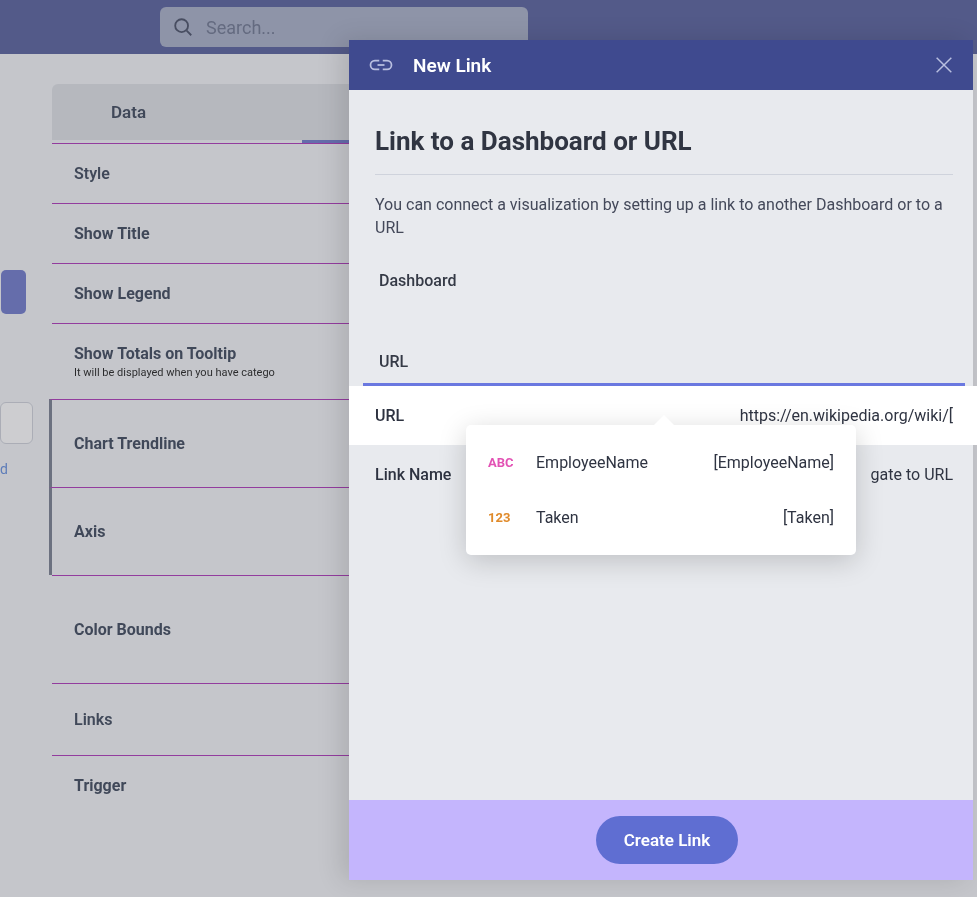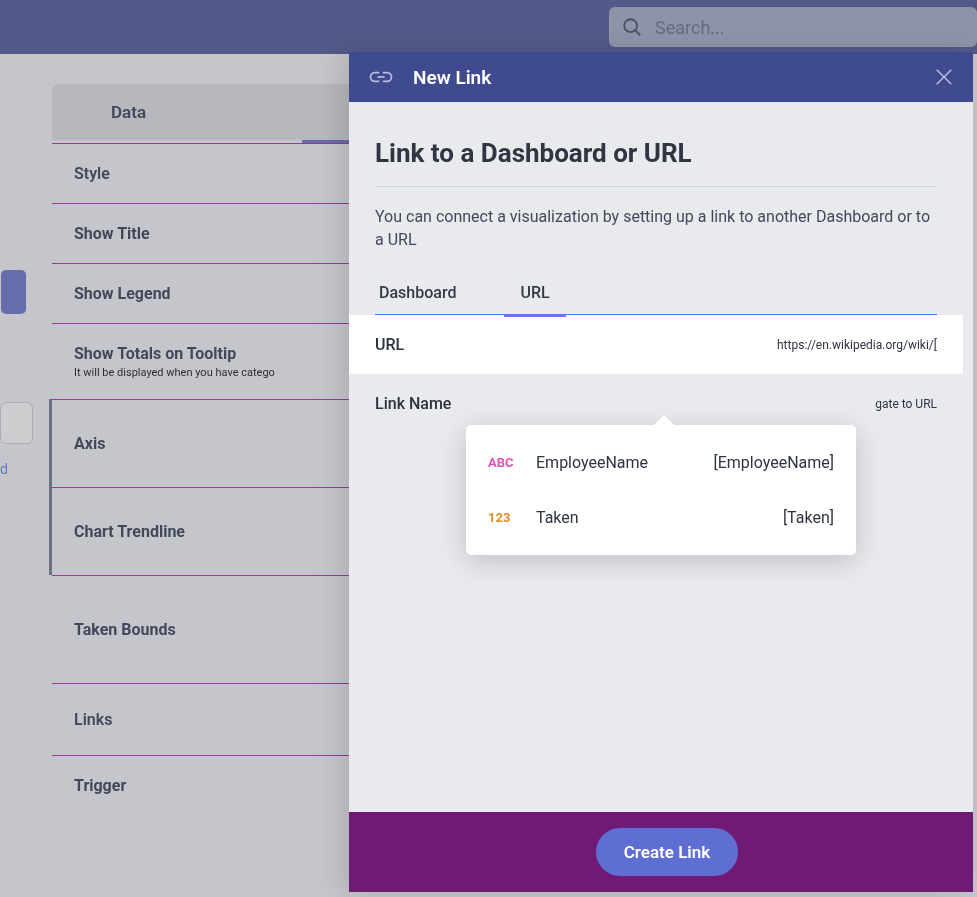--- a/index.html
+++ b/index.html
@@ -2,21 +2,21 @@
 <html><head>
 <meta charset="utf-8">
 <style>
   * { box-sizing: border-box; margin: 0; padding: 0; font-family: -apple-system, BlinkMacSystemFont, "Segoe UI", Roboto, sans-serif; }
   html, body { width: 977px; height: 897px; overflow: hidden; background: #fff; }
 
   
   .topbar {
     position: absolute; top: 0; left: 0; right: 0; height: 54px;
     background: #3f4a8f;
-    display: flex; align-items: center; justify-content: flex-end;
+    display: flex; align-items: center; justify-content: flex-start;
   }
   .search-wrap {
     width: 368px; height: 40px; background: #9aa3bf; border-radius: 6px;
     display: flex; align-items: center; padding: 0 12px;
     margin-left: 160px;
   }
   .search-icon { width: 22px; height: 22px; margin-right: 12px; }
   .search-input {
     flex: 1; background: transparent; border: none; outline: none;
     font-size: 18px; color: #1e2a4a;
@@ -65,58 +65,58 @@
     border: 1px solid #c6cad5; border-radius: 6px; background: #fafbfc;
   }
 
   
   .overlay {
     position: absolute; inset: 0; background: rgba(120,120,125,0.35);
   }
 
   
   .modal {
-    position: absolute; left: 349px; top: 52px; width: 624px; height: 840px;
+    position: absolute; left: 349px; top: 40px; width: 624px; height: 840px;
     background: #e8eaee; display: flex; flex-direction: column;
     box-shadow: -8px 0 24px rgba(0,0,0,0.12);
   }
   .modal-header {
     height: 50px; background: #3f4a8f; display: flex; align-items: center;
     padding: 0 18px; gap: 18px;
   }
   .modal-header .link-ic { width: 28px; height: 16px; }
   .modal-header .title {
     color: #fff; font-size: 19px; font-weight: 600;
   }
   .modal-header .close {
     margin-left: auto; width: 22px; height: 22px; cursor: pointer;
   }
-  .modal-body { flex: 1; padding: 24px 36px 0 26px; display: flex; flex-direction: column; }
+  .modal-body { flex: 1; padding: 24px 20px 0 26px; display: flex; flex-direction: column; }
   .h1 { font-size: 26px; font-weight: 700; color: #303542; margin: 12px 0 18px; }
   .rule { height: 1px; background: #cfd3dc; margin-bottom: 18px; }
   .desc { font-size: 16px; color: #44495a; line-height: 1.45; margin-bottom: 22px; }
-  .tabs { display: flex; gap: 56px; border-bottom: 1px solid #3b82f6; }
+  .tabs { display: flex; gap: 40px; border-bottom: 3px solid #3b82f6; flex-direction: column; }
   .tab {
     font-size: 16px; font-weight: 500; color: #353a46; padding: 10px 4px 12px;
     cursor: pointer; position: relative;
   }
   .tab.active::after {
     content: ""; position: absolute; left: -12px; right: -12px; bottom: -3px;
     height: 3px; background: #6a78e0;
   }
 
   .form-rows { margin: 0 -26px; }
   .form-row {
     display: flex; align-items: center; justify-content: space-between;
     padding: 20px 26px; font-size: 16px; color: #2d3240;
   }
   .form-row.white { background: #ffffff; }
   .form-row .label { font-weight: 500; }
   .form-row .value-input {
-    border: none; background: transparent; font-size: 12px; text-align: right;
+    border: none; background: transparent; font-size: 16px; text-align: right;
     color: #2f3442; outline: none; width: 290px;
   }
 
   
   .dd {
     position: absolute; left: 466px; top: 425px; width: 390px;
     background: #fff; border-radius: 5px;
     box-shadow: 0 6px 28px rgba(0,0,0,0.18);
     padding: 10px 4px;
   }
@@ -129,21 +129,21 @@
     cursor: pointer;
   }
   .dd-type { font-size: 13px; font-weight: 700; width: 32px; }
   .dd-type.abc { color: #e252b4; }
   .dd-type.num { color: #e08a2a; }
   .dd-name { font-size: 16px; color: #2f3442; }
   .dd-token { margin-left: auto; font-size: 16px; color: #2f3442; }
 
   
   .modal-footer {
-    height: 80px; background: #701a75; display: flex; align-items: center; justify-content: center; padding-left: 12px;
+    height: 80px; background: #c4b5fd; display: flex; align-items: center; justify-content: center; padding-left: 12px;
   }
   .create-btn {
     background: #5f6ed2; color: #fff; border: none; border-radius: 26px;
     font-size: 17px; font-weight: 600; padding: 14px 28px; cursor: pointer;
   }
   .watermark {
     position: absolute; right: 2px; top: 720px; font-size: 7px; color: #7a7a7a;
     writing-mode: vertical-rl; letter-spacing: 2px; transform: rotate(180deg);
   }
 </style>
@@ -178,27 +178,27 @@
       <div class="title">Show Title</div>
     </div>
     <div class="section-row">
       <div class="title">Show Legend</div>
     </div>
     <div class="section-row">
       <div class="title">Show Totals on Tooltip</div>
       <div class="sub">It will be displayed when you have catego</div>
     </div>
     <div class="section-row tall indented">
+      <div class="title">Chart Trendline</div>
+    </div>
+    <div class="section-row tall indented">
       <div class="title">Axis</div>
     </div>
-    <div class="section-row tall indented">
-      <div class="title">Chart Trendline</div>
-    </div>
     <div class="section-row tall" style="padding:44px 22px">
-      <div class="title">Taken Bounds</div>
+      <div class="title">Color Bounds</div>
     </div>
     <div class="section-row med bold">
       <div class="title">Links</div>
     </div>
     <div class="section-row">
       <div class="title">Trigger</div>
     </div>
   </div>
 </div>
 

